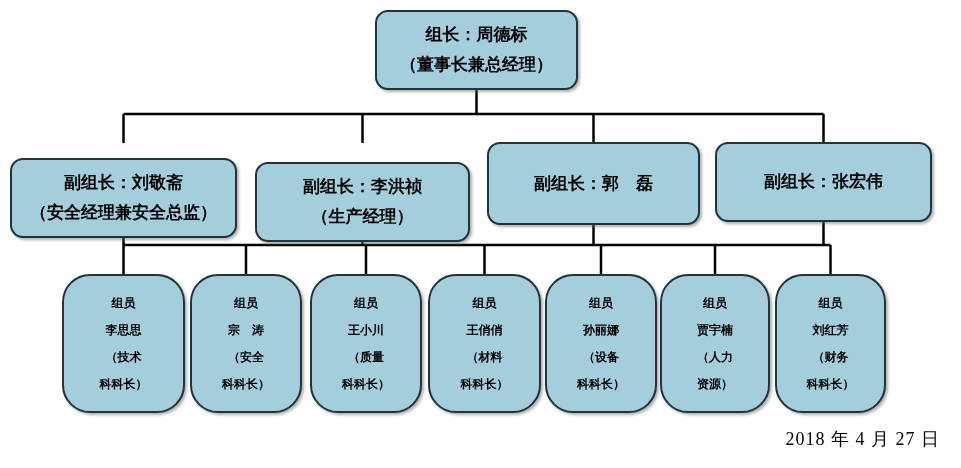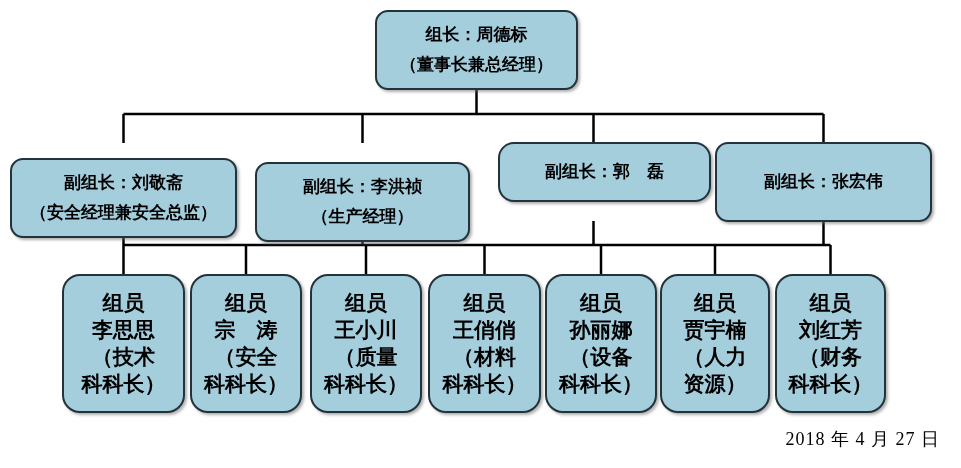--- a/index.html
+++ b/index.html
@@ -21,21 +21,21 @@
     flex-direction:column;
     align-items:center;
     justify-content:center;
     text-align:center;
     font-weight:bold;
     box-shadow:2px 2px 3px rgba(110,110,110,.55);
     z-index:2;
   }
   .big{border-radius:13px;font-size:17px;}
   .big .line{line-height:30px;white-space:nowrap;}
-  .member{border-radius:18px;font-size:21px;}
+  .member{border-radius:28px;font-size:12px;}
   .member .line{line-height:27px;white-space:nowrap;}
   .date{
     position:absolute;
     left:740px;top:427px;width:200px;
     font-size:18px;
     text-align:right;
     letter-spacing:1px;
     z-index:2;
   }
 </style>
@@ -76,21 +76,21 @@
   </div>
 
   <div class="box big" style="left:10px;top:142px;width:227px;height:80px;margin-top:16px;">
     <div class="line">副组长：刘敬斋</div>
     <div class="line">（安全经理兼安全总监）</div>
   </div>
   <div class="box big" style="left:255px;top:142px;width:215px;height:80px;margin-top:20px;">
     <div class="line">副组长：李洪祯</div>
     <div class="line">（生产经理）</div>
   </div>
-  <div class="box big" style="left:498px;top:142px;width:213px;height:60px;border-radius:16px;">
+  <div class="box big" style="left:487px;top:142px;width:213px;height:83px;">
     <div class="line">副组长：郭　磊</div>
   </div>
   <div class="box big" style="left:715px;top:142px;width:217px;height:80px;gap:24px;">
     <div class="line">副组长：张宏伟</div>
   </div>
 
   <div class="box member" style="left:62px;top:274px;width:123px;height:139px;">
     <div class="line">组员</div>
     <div class="line">李思思</div>
     <div class="line">（技术</div>

